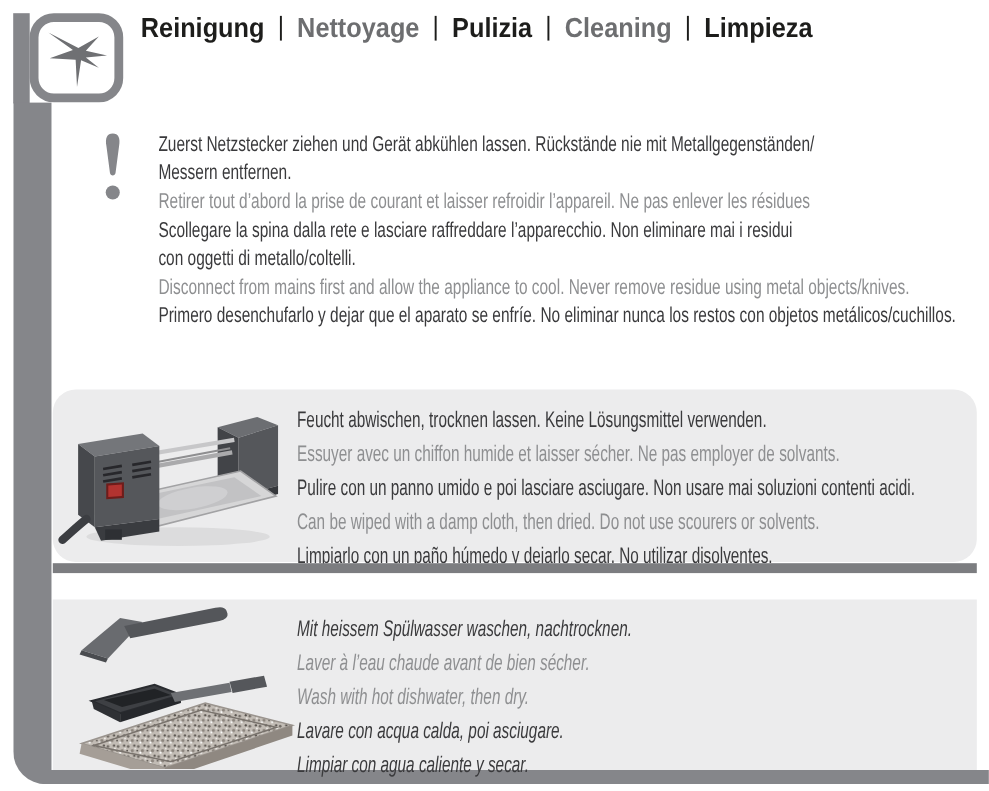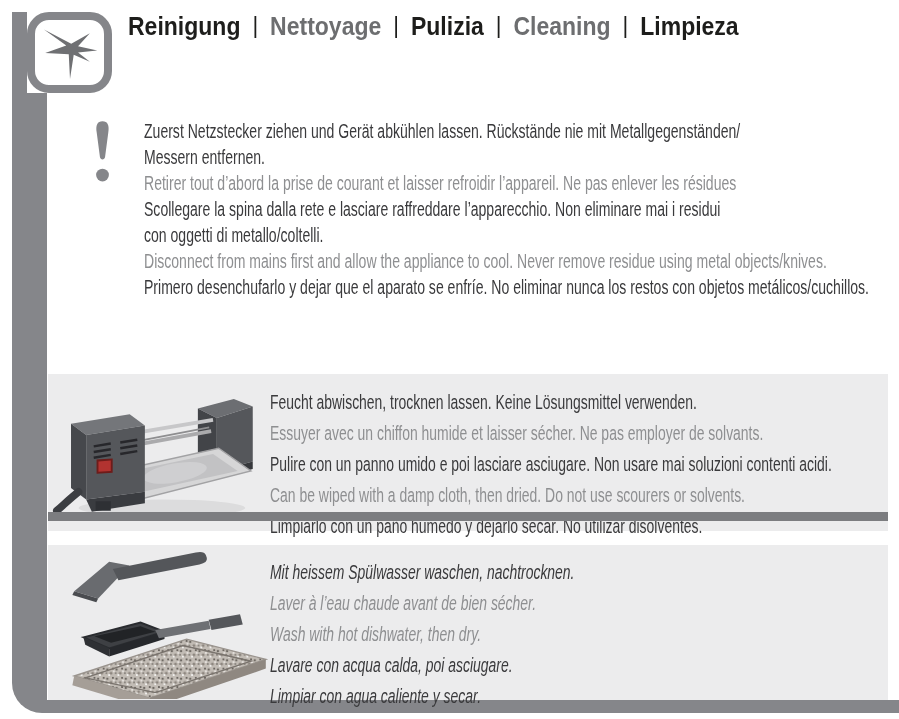--- a/index.html
+++ b/index.html
@@ -44,21 +44,21 @@
   .h-item.tone-sep{color:var(--title-dark);font-weight:400;margin:0 13px;font-size:24px;transform:translateY(-1px);}
   
   .excl{position:absolute;left:94px;top:120px;width:17px;height:64px;}
   .w-lines{position:absolute;left:128px;top:118px;width:770px;margin-left:16px;}
   .w-line{height:26px;line-height:26px;font-size:19.5px;white-space:nowrap;}
   .w-line .cond{display:inline-block;transform:scaleX(.72);transform-origin:0 50%;white-space:nowrap;}
   .tone-dark{color:var(--text-dark);}
   .tone-gray{color:var(--text-gray);}
   
   .panel{position:absolute;left:48px;width:840px;background:var(--panel-bg);}
-  .panel1{top:374px;height:157px;}
+  .panel1{top:354px;height:157px;border-radius:21px;}
   .panel2{top:545px;height:155px;font-style:italic;}
   .divider-bar{position:absolute;left:48px;top:512px;width:840px;height:9px;background:var(--divider-gray);}
   .p-lines{position:absolute;left:222px;top:12px;}
   .panel2 .p-lines{top:11px;}
   .p-line{height:31px;line-height:31px;font-size:20.5px;white-space:nowrap;}
   .p-line .cond{display:inline-block;transform:scaleX(.68);transform-origin:0 50%;white-space:nowrap;}
   .appliance{position:absolute;left:4px;top:8px;width:216px;height:142px;}
   .utensils{position:absolute;left:2px;top:2px;width:240px;height:152px;}
 </style>
 </head>

